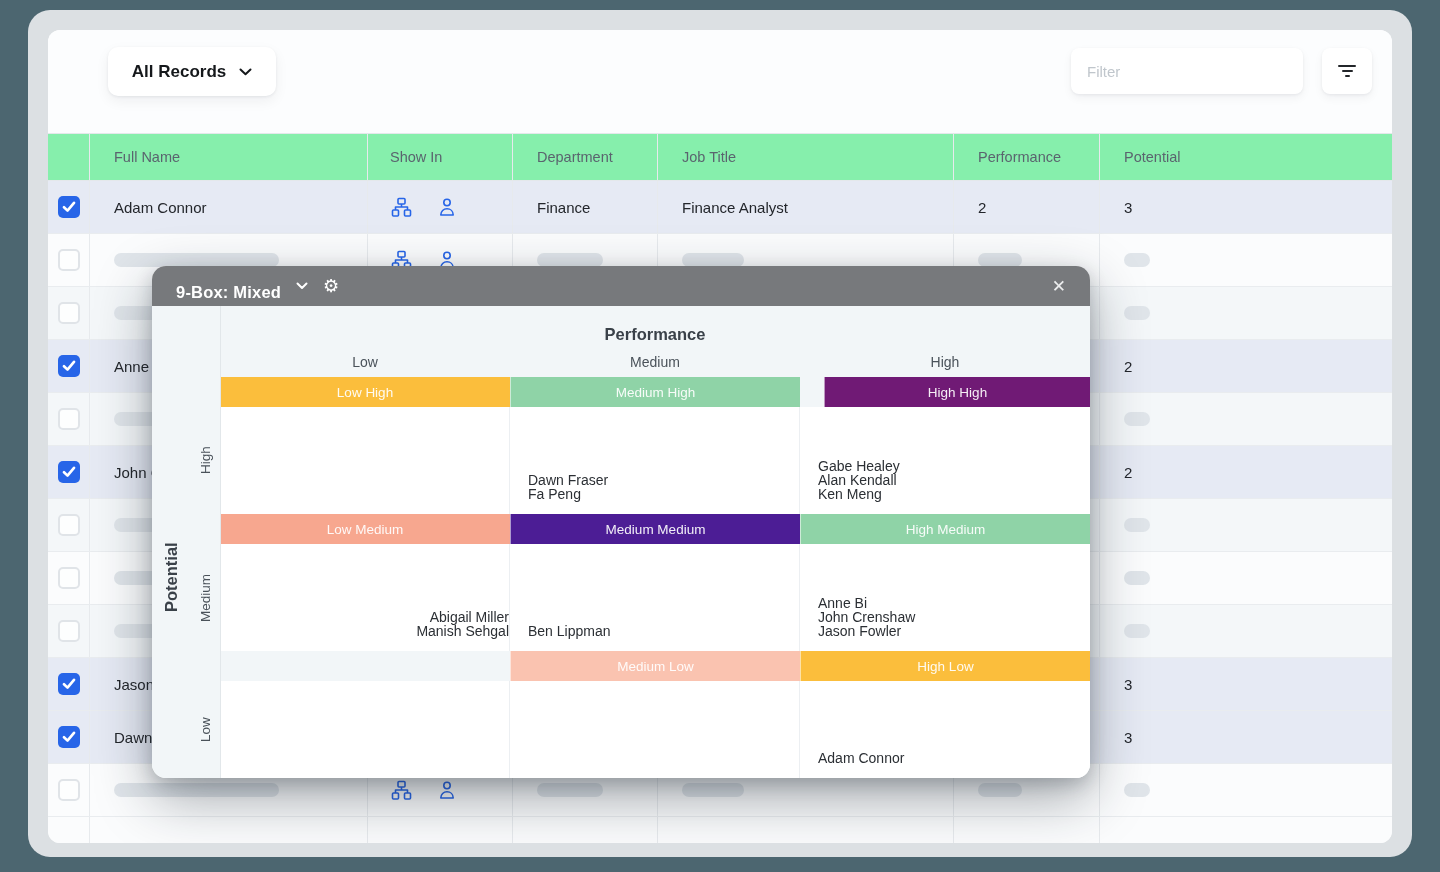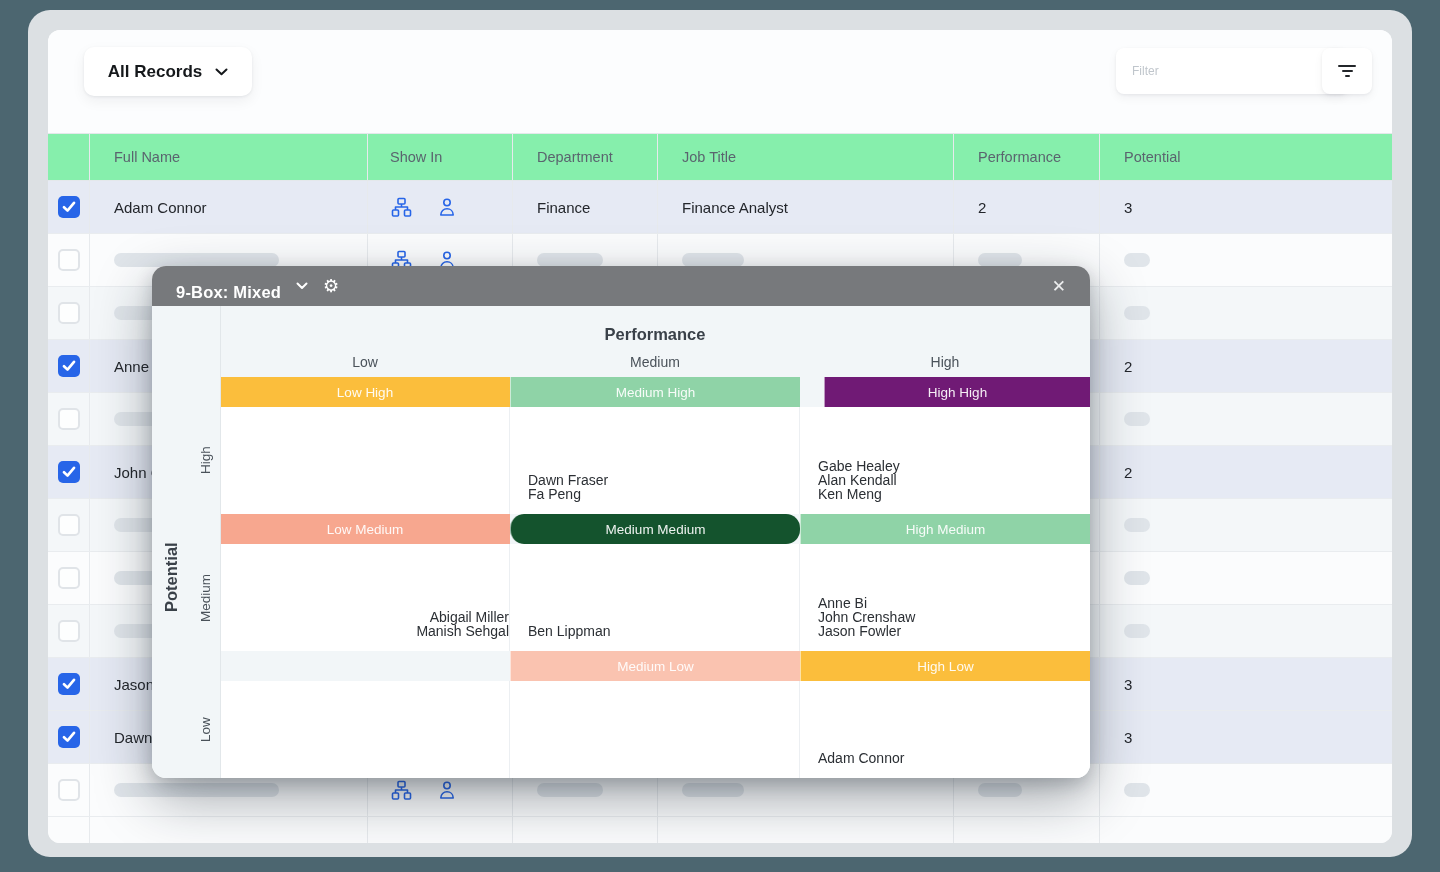--- a/index.html
+++ b/index.html
@@ -14,31 +14,31 @@
     position:absolute; left:28px; top:10px; width:1384px; height:847px;
     background:#DCE0E3; border-radius:22px;
   }
   .card {
     position:absolute; left:20px; top:20px; width:1344px; height:813px;
     background:#FCFDFE; border-radius:12px; overflow:hidden;
   }
   
   .toolbar { position:absolute; top:0; left:0; right:0; height:103px; background:#FCFDFE; }
   .records-btn {
-    position:absolute; left:36px; top:17px; width:168px; height:49px;
+    position:absolute; left:60px; top:17px; width:168px; height:49px;
     background:#FFFFFF; border:none; border-radius:10px; cursor:pointer;
     box-shadow:0 1px 3px rgba(16,24,40,.07), 0 5px 14px rgba(16,24,40,.06);
     display:flex; align-items:center; justify-content:center; gap:13px;
   }
   .records-label { font-size:17px; font-weight:bold; color:#15181B; }
   .filter-input {
-    position:absolute; left:1068px; top:18px; width:232px; height:46px;
+    position:absolute; left:1023px; top:18px; width:232px; height:46px;
     border:none; border-radius:8px; background:#FFFFFF; outline:none;
     box-shadow:0 1px 3px rgba(16,24,40,.06), 0 4px 10px rgba(16,24,40,.05);
-    padding:0 16px; font-size:12px; color:#3A4149; font-family:"Liberation Sans",sans-serif;
+    padding:0 16px; font-size:15px; color:#3A4149; font-family:"Liberation Sans",sans-serif;
   }
   .filter-input::placeholder { color:#C0C6CC; }
   .filter-btn {
     position:absolute; left:1274px; top:18px; width:50px; height:46px;
     background:#FFFFFF; border:none; border-radius:8px; cursor:pointer;
     box-shadow:0 1px 3px rgba(16,24,40,.06), 0 4px 10px rgba(16,24,40,.05);
     display:flex; align-items:center; justify-content:center;
   }
   .funnel { display:flex; flex-direction:column; align-items:center; gap:3px; }
   .funnel i { display:block; height:2px; border-radius:1px; background:#23262A; }
@@ -623,21 +623,21 @@
             <div class="ncell" style="grid-area: 4 / 5;">
               <div class="name-line">Gabe Healey</div>
               <div class="name-line">Alan Kendall</div>
               <div class="name-line">Ken Meng</div>
             </div>
             <div class="band" style="background: rgb(247, 167, 143); grid-area: 5 / 3;">Low Medium</div>
             <div class="ncell bR" style="grid-area: 6 / 3; text-align: right;">
               <div class="name-line">Abigail Miller</div>
               <div class="name-line">Manish Sehgal</div>
             </div>
-            <div class="band sep" style="background: #14532d; grid-area: 5 / 4; border-radius: 14px;">Medium Medium</div>
+            <div class="band sep" style="background: #4c1d95; grid-area: 5 / 4;">Medium Medium</div>
             <div class="ncell bR" style="grid-area: 6 / 4;">
               <div class="name-line">Ben Lippman</div>
             </div>
             <div class="band sep" style="background: rgb(143, 211, 167); grid-area: 5 / 5;">High Medium</div>
             <div class="ncell" style="grid-area: 6 / 5;">
               <div class="name-line">Anne Bi</div>
               <div class="name-line">John Crenshaw</div>
               <div class="name-line">Jason Fowler</div>
             </div>
             <div class="ncell bR" style="grid-area: 8 / 3;"></div>

